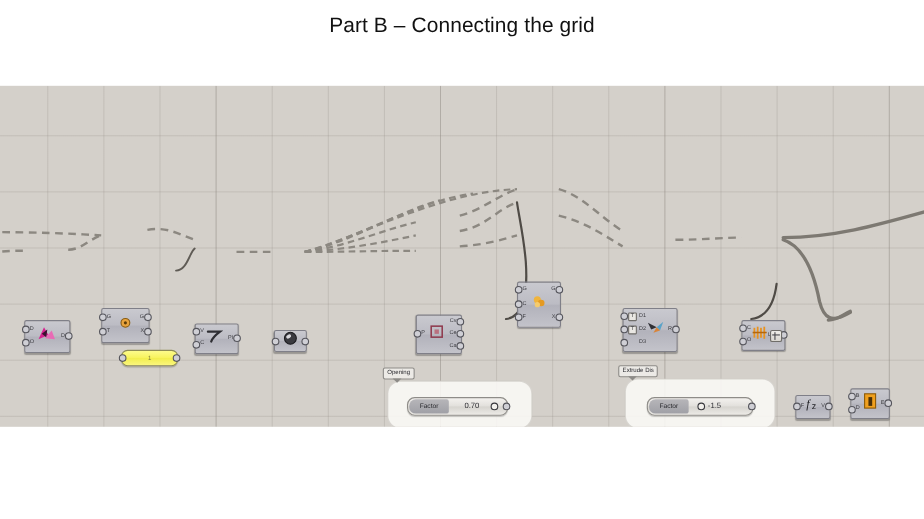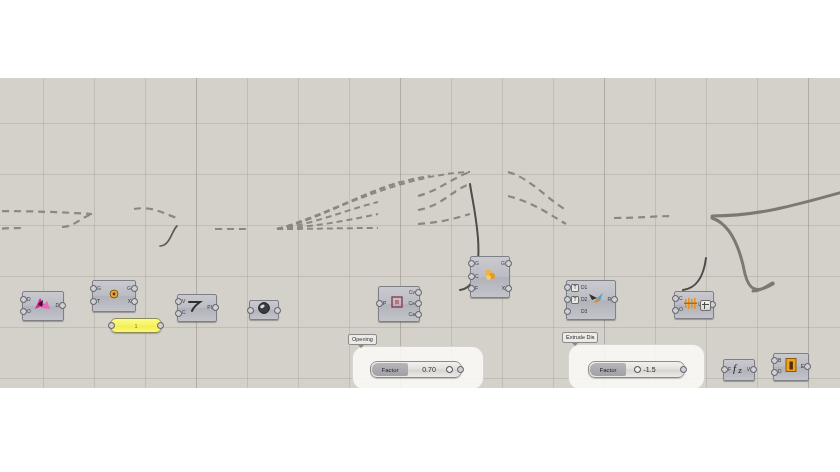--- a/index.html
+++ b/index.html
@@ -112,20 +112,21 @@
     position:absolute;width:6px;height:6px;border-radius:1px;
     background:#e9e7e3;border:1px solid #6f6d69;
     font-size:5px;line-height:5px;text-align:center;color:#3a3a3f;
   }
 </style>
 </head>
 <body>
 
 <div id="slide">
 
+  <div id="slide-title">Part B – Connecting the grid</div>
 
   <div id="gh-canvas">
     <div id="gh-grid"></div>
     <div id="gh-grid-major"></div>
 
     <svg id="wire-layer" width="840" height="310" viewBox="0 0 840 310">
       <g fill="none" stroke="#8c8881" stroke-width="2.2" stroke-dasharray="7 5" stroke-linecap="butt">
 
         <path d="M-10,133 C 30,133 60,134 92,136"></path>
 

